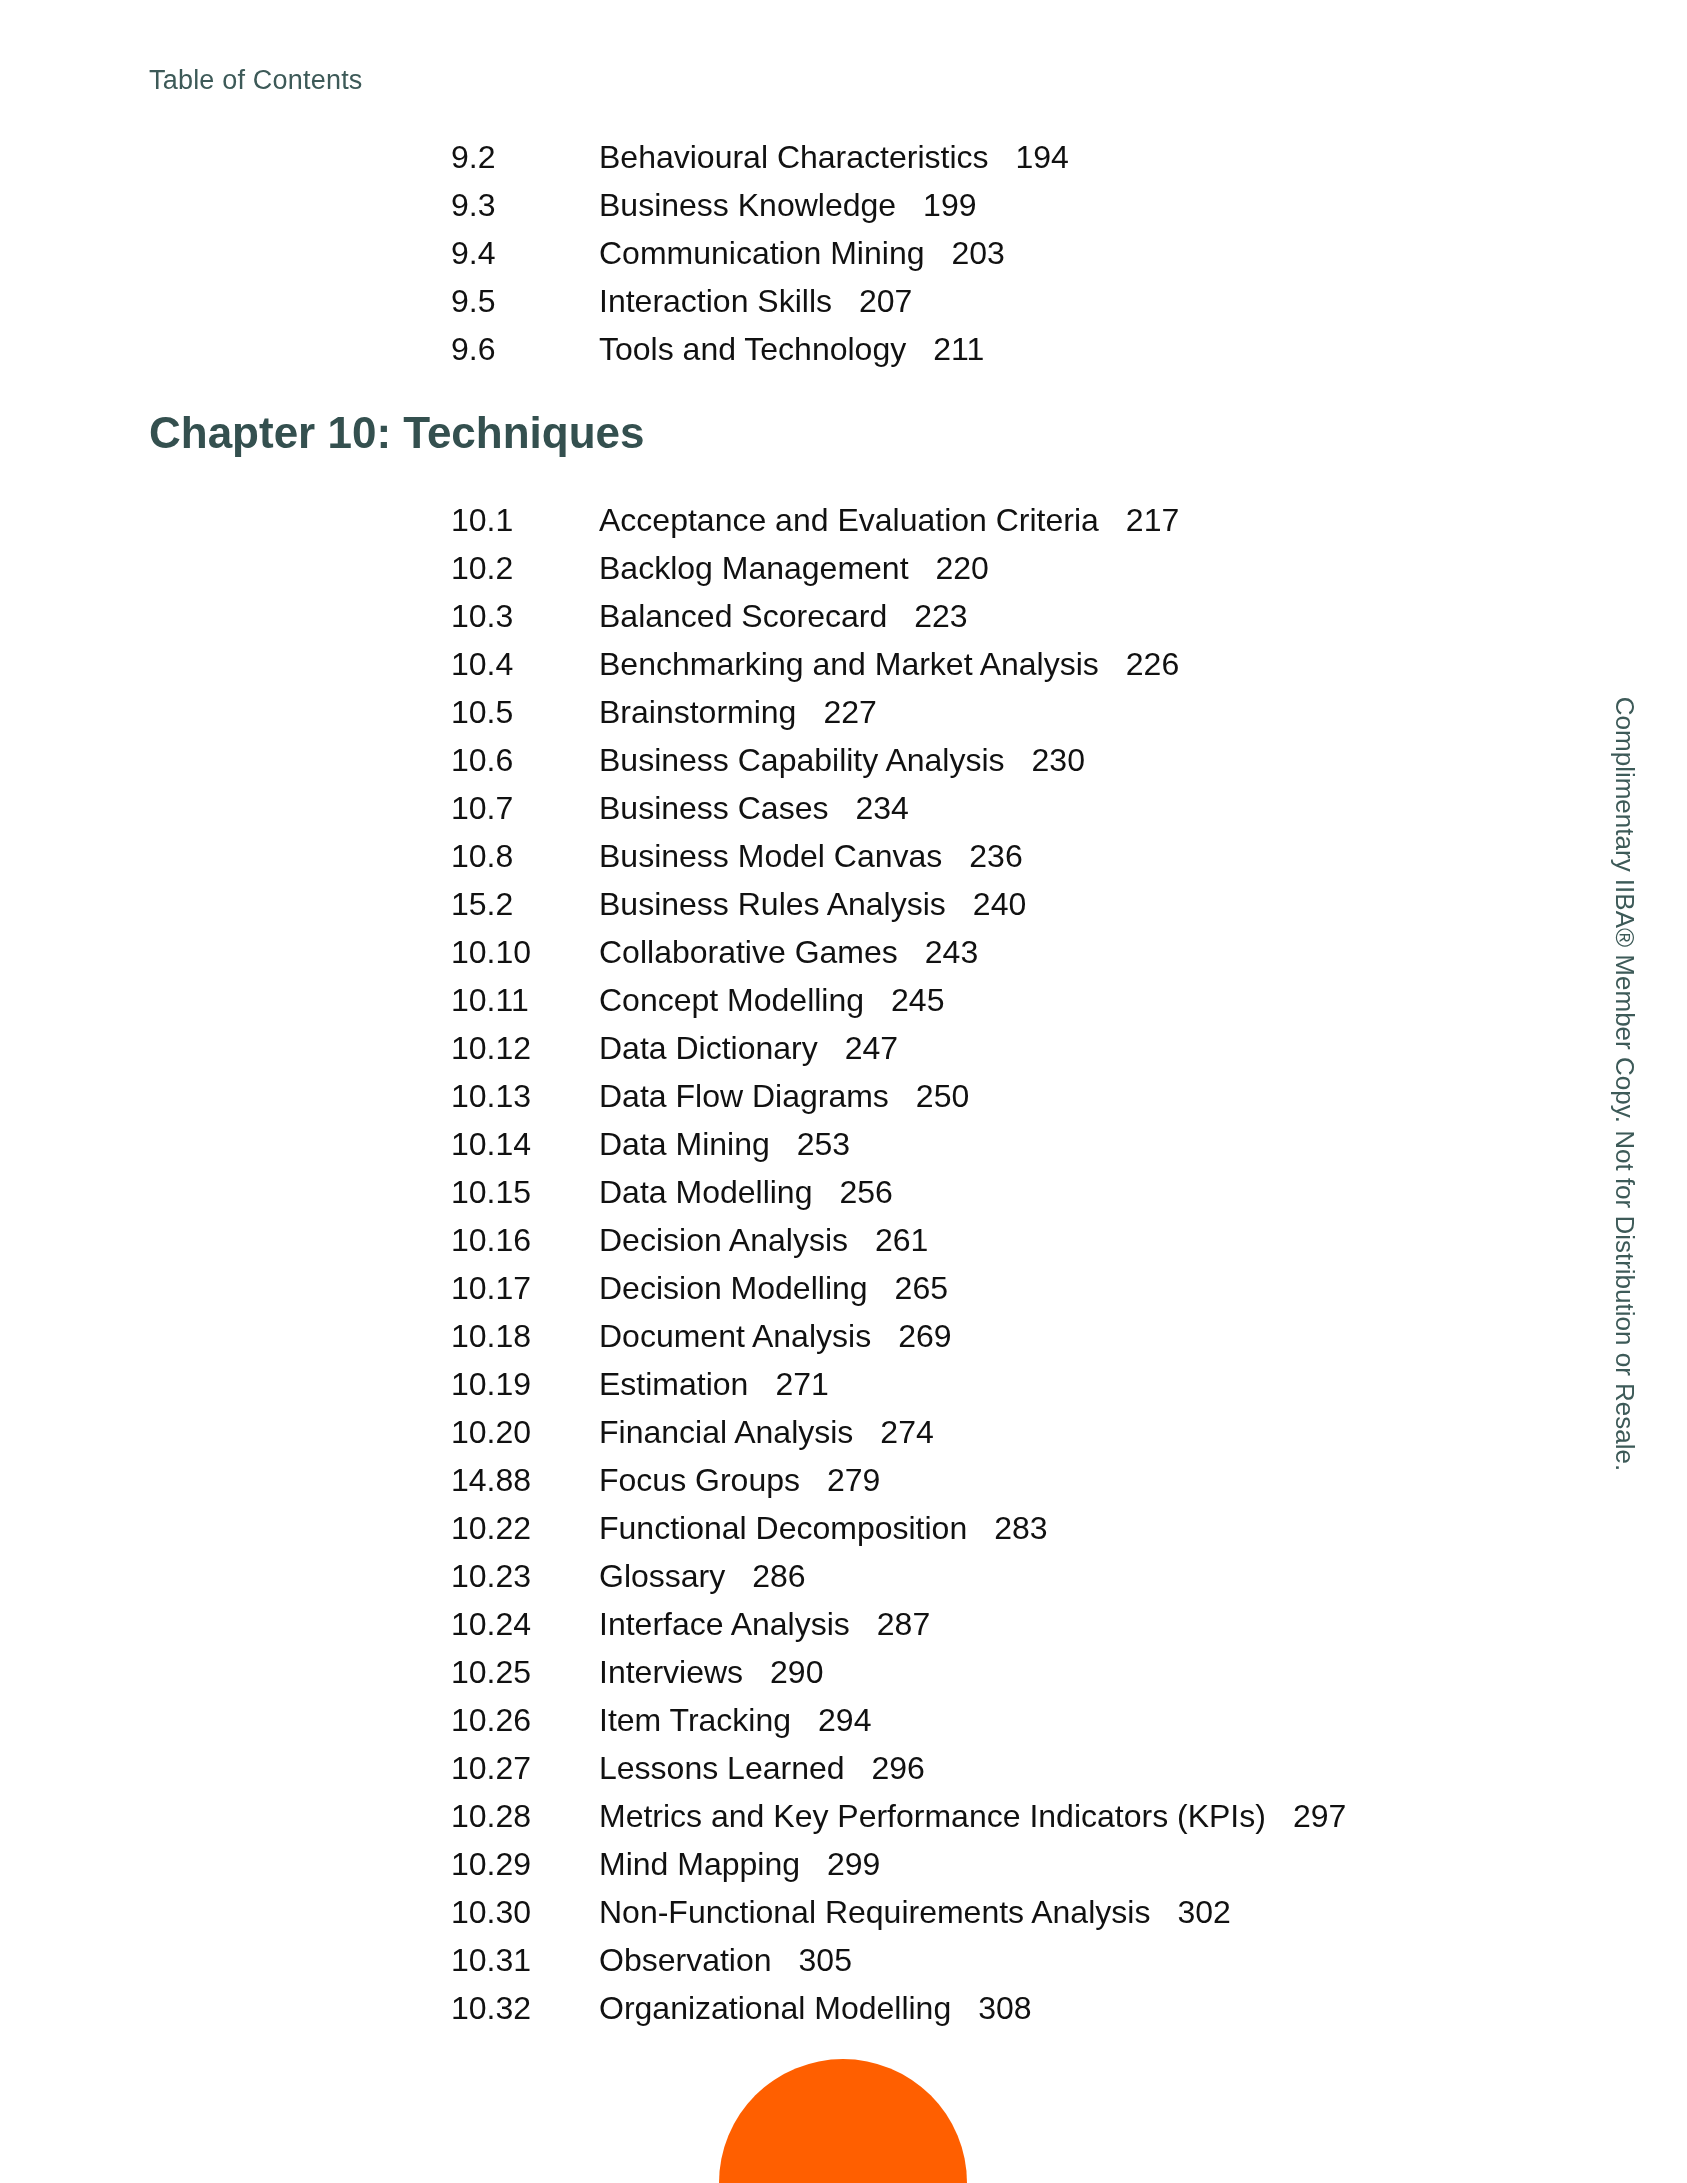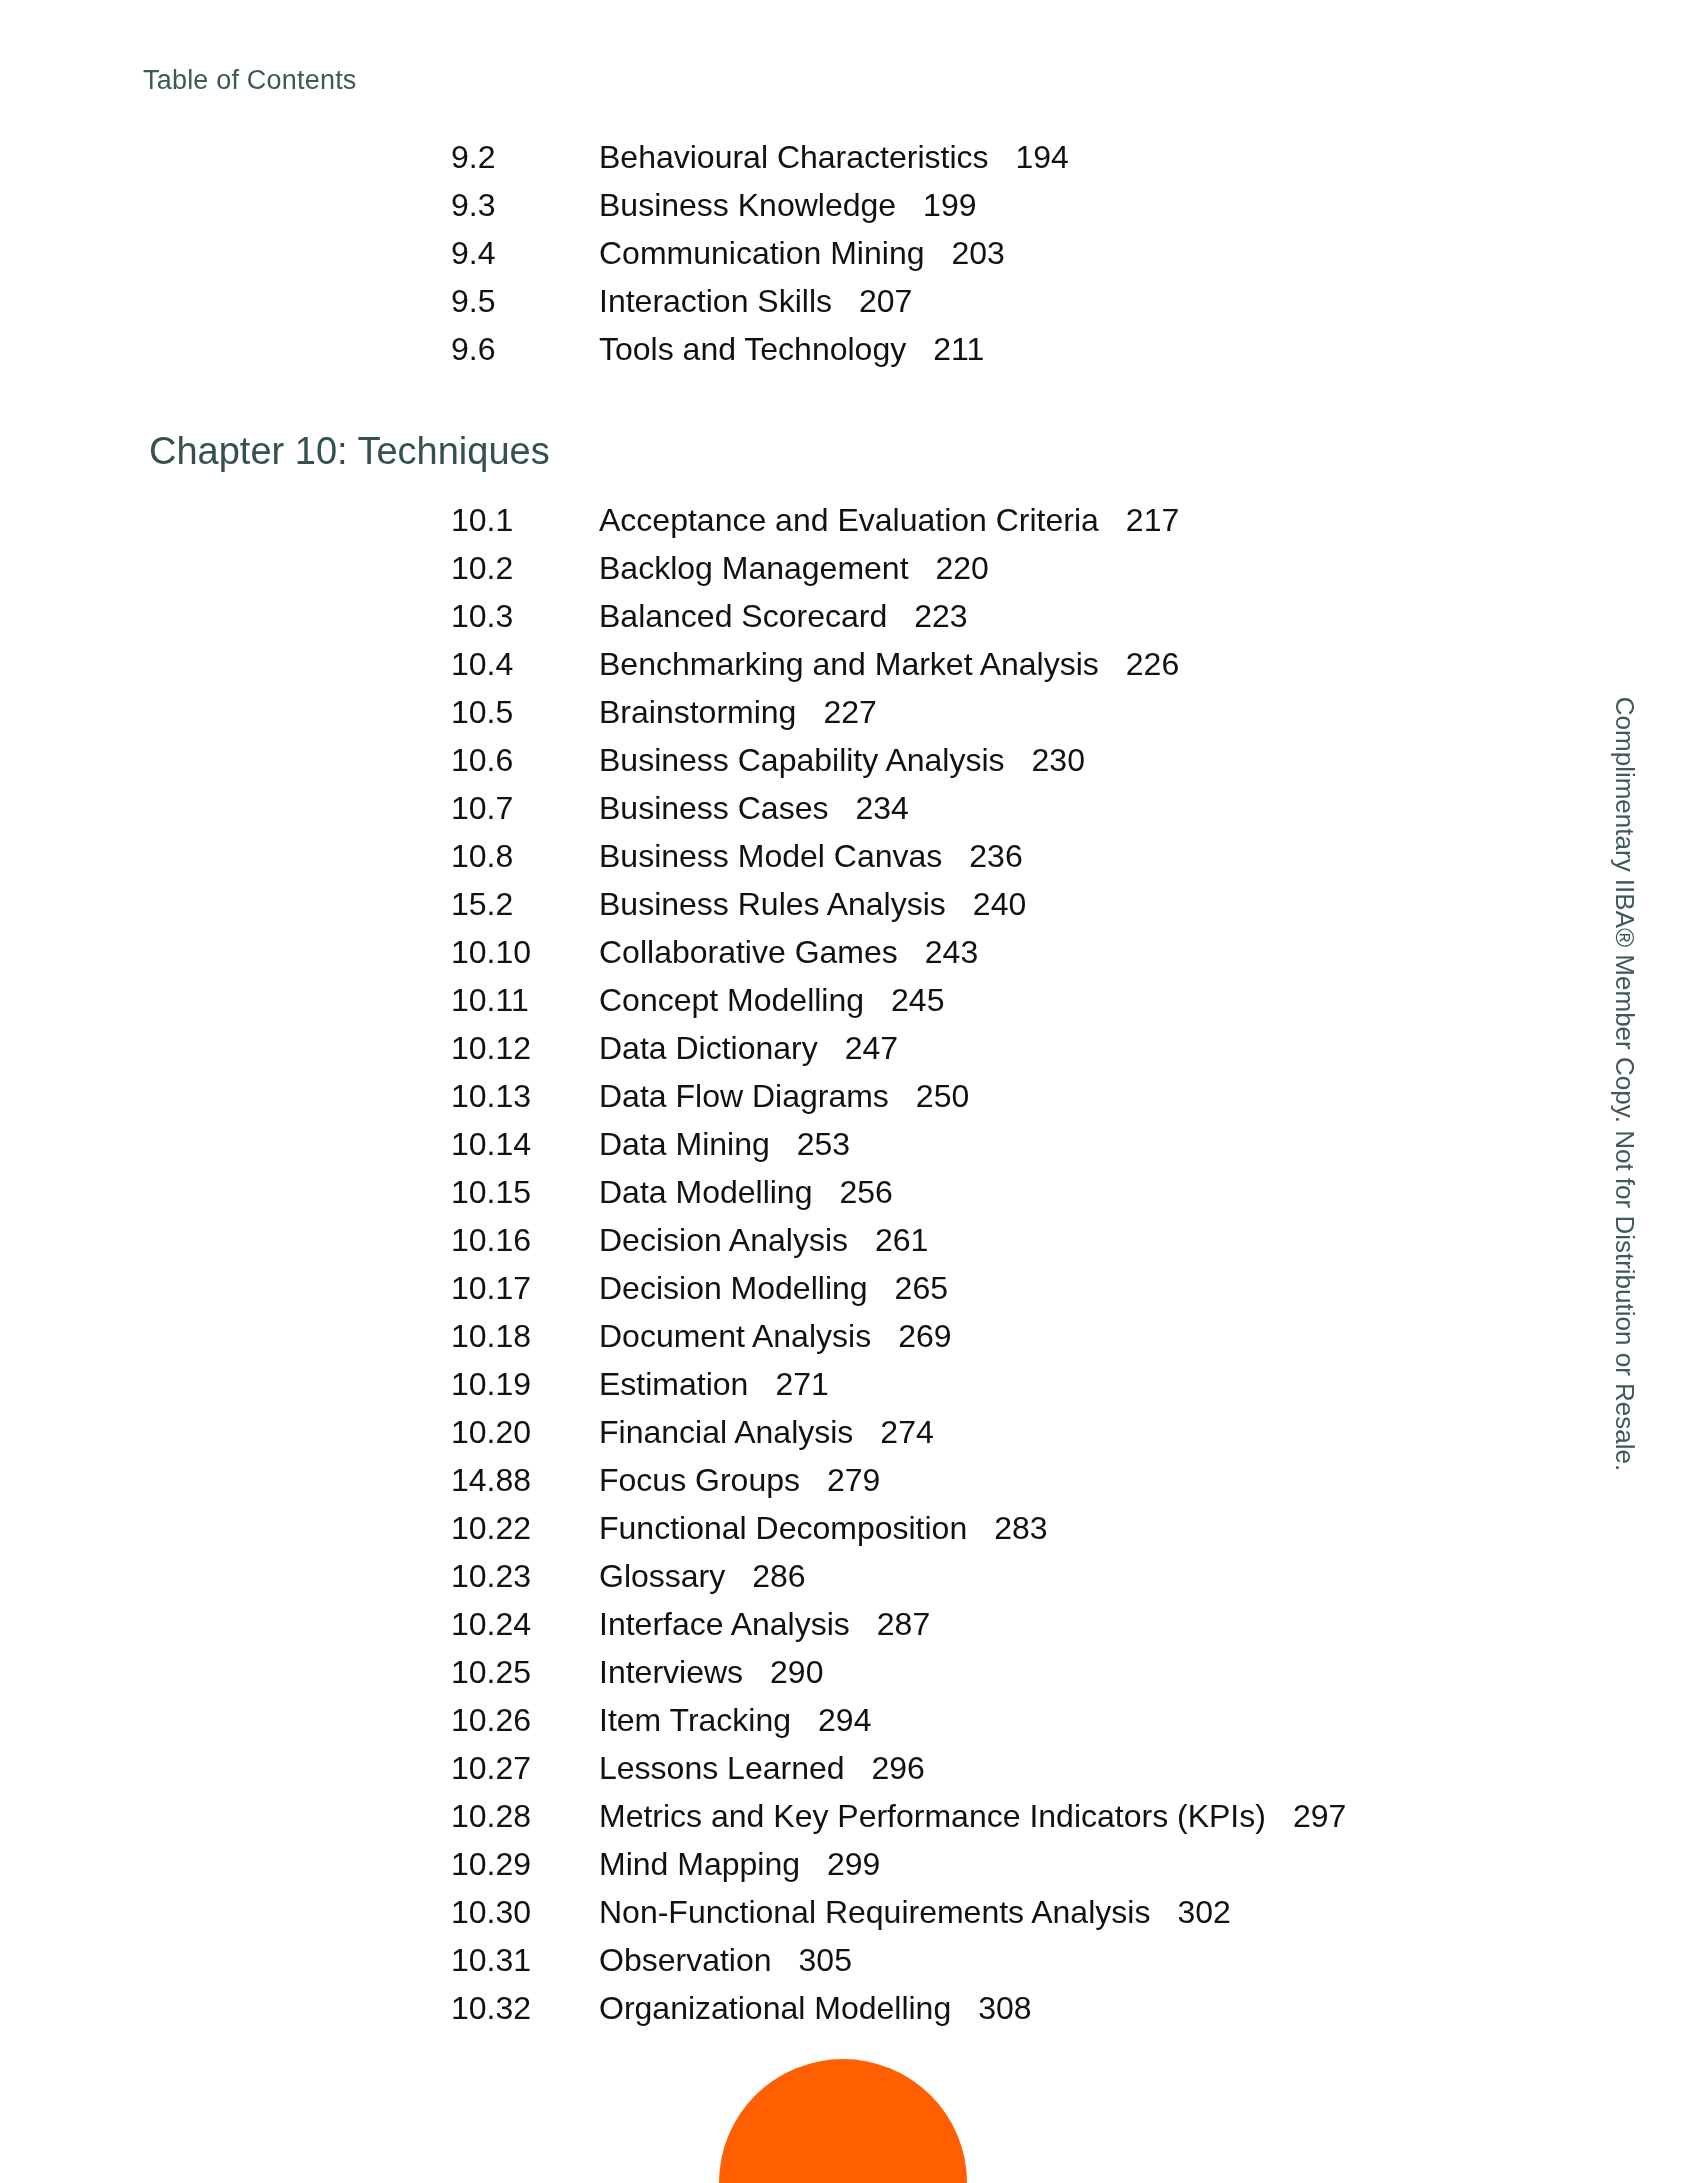--- a/index.html
+++ b/index.html
@@ -10,21 +10,21 @@
     body {
       width: 1687px;
       height: 2183px;
       position: relative;
       overflow: hidden;
       font-family: "Liberation Sans", sans-serif;
       color: #111111;
     }
     .running-head {
       position: absolute;
-      left: 143px;
+      left: 149px;
       top: 65px;
       font-size: 27px;
       color: #3d5a58;
       letter-spacing: 0.2px;
     }
     .toc-list {
       position: absolute;
       left: 447px;
       margin: 4px;
       padding: 0;
@@ -41,23 +41,23 @@
     }
     .toc-num {
       width: 148px;
       display: inline-block;
     }
     .toc-title { display: inline-block; }
     .toc-page { display: inline-block; margin-left: 27px; }
     .chapter-heading {
       position: absolute;
       left: 149px;
-      top: 430px;
-      font-size: 38px;
-      font-weight: normal;
+      top: 408px;
+      font-size: 44px;
+      font-weight: bold;
       color: #34504f;
       margin: 0;
     }
     .side-notice {
       position: absolute;
       left: 1624px;
       top: 1084px;
       transform: translate(-50%, -50%) rotate(90deg);
       white-space: nowrap;
       font-size: 26px;

